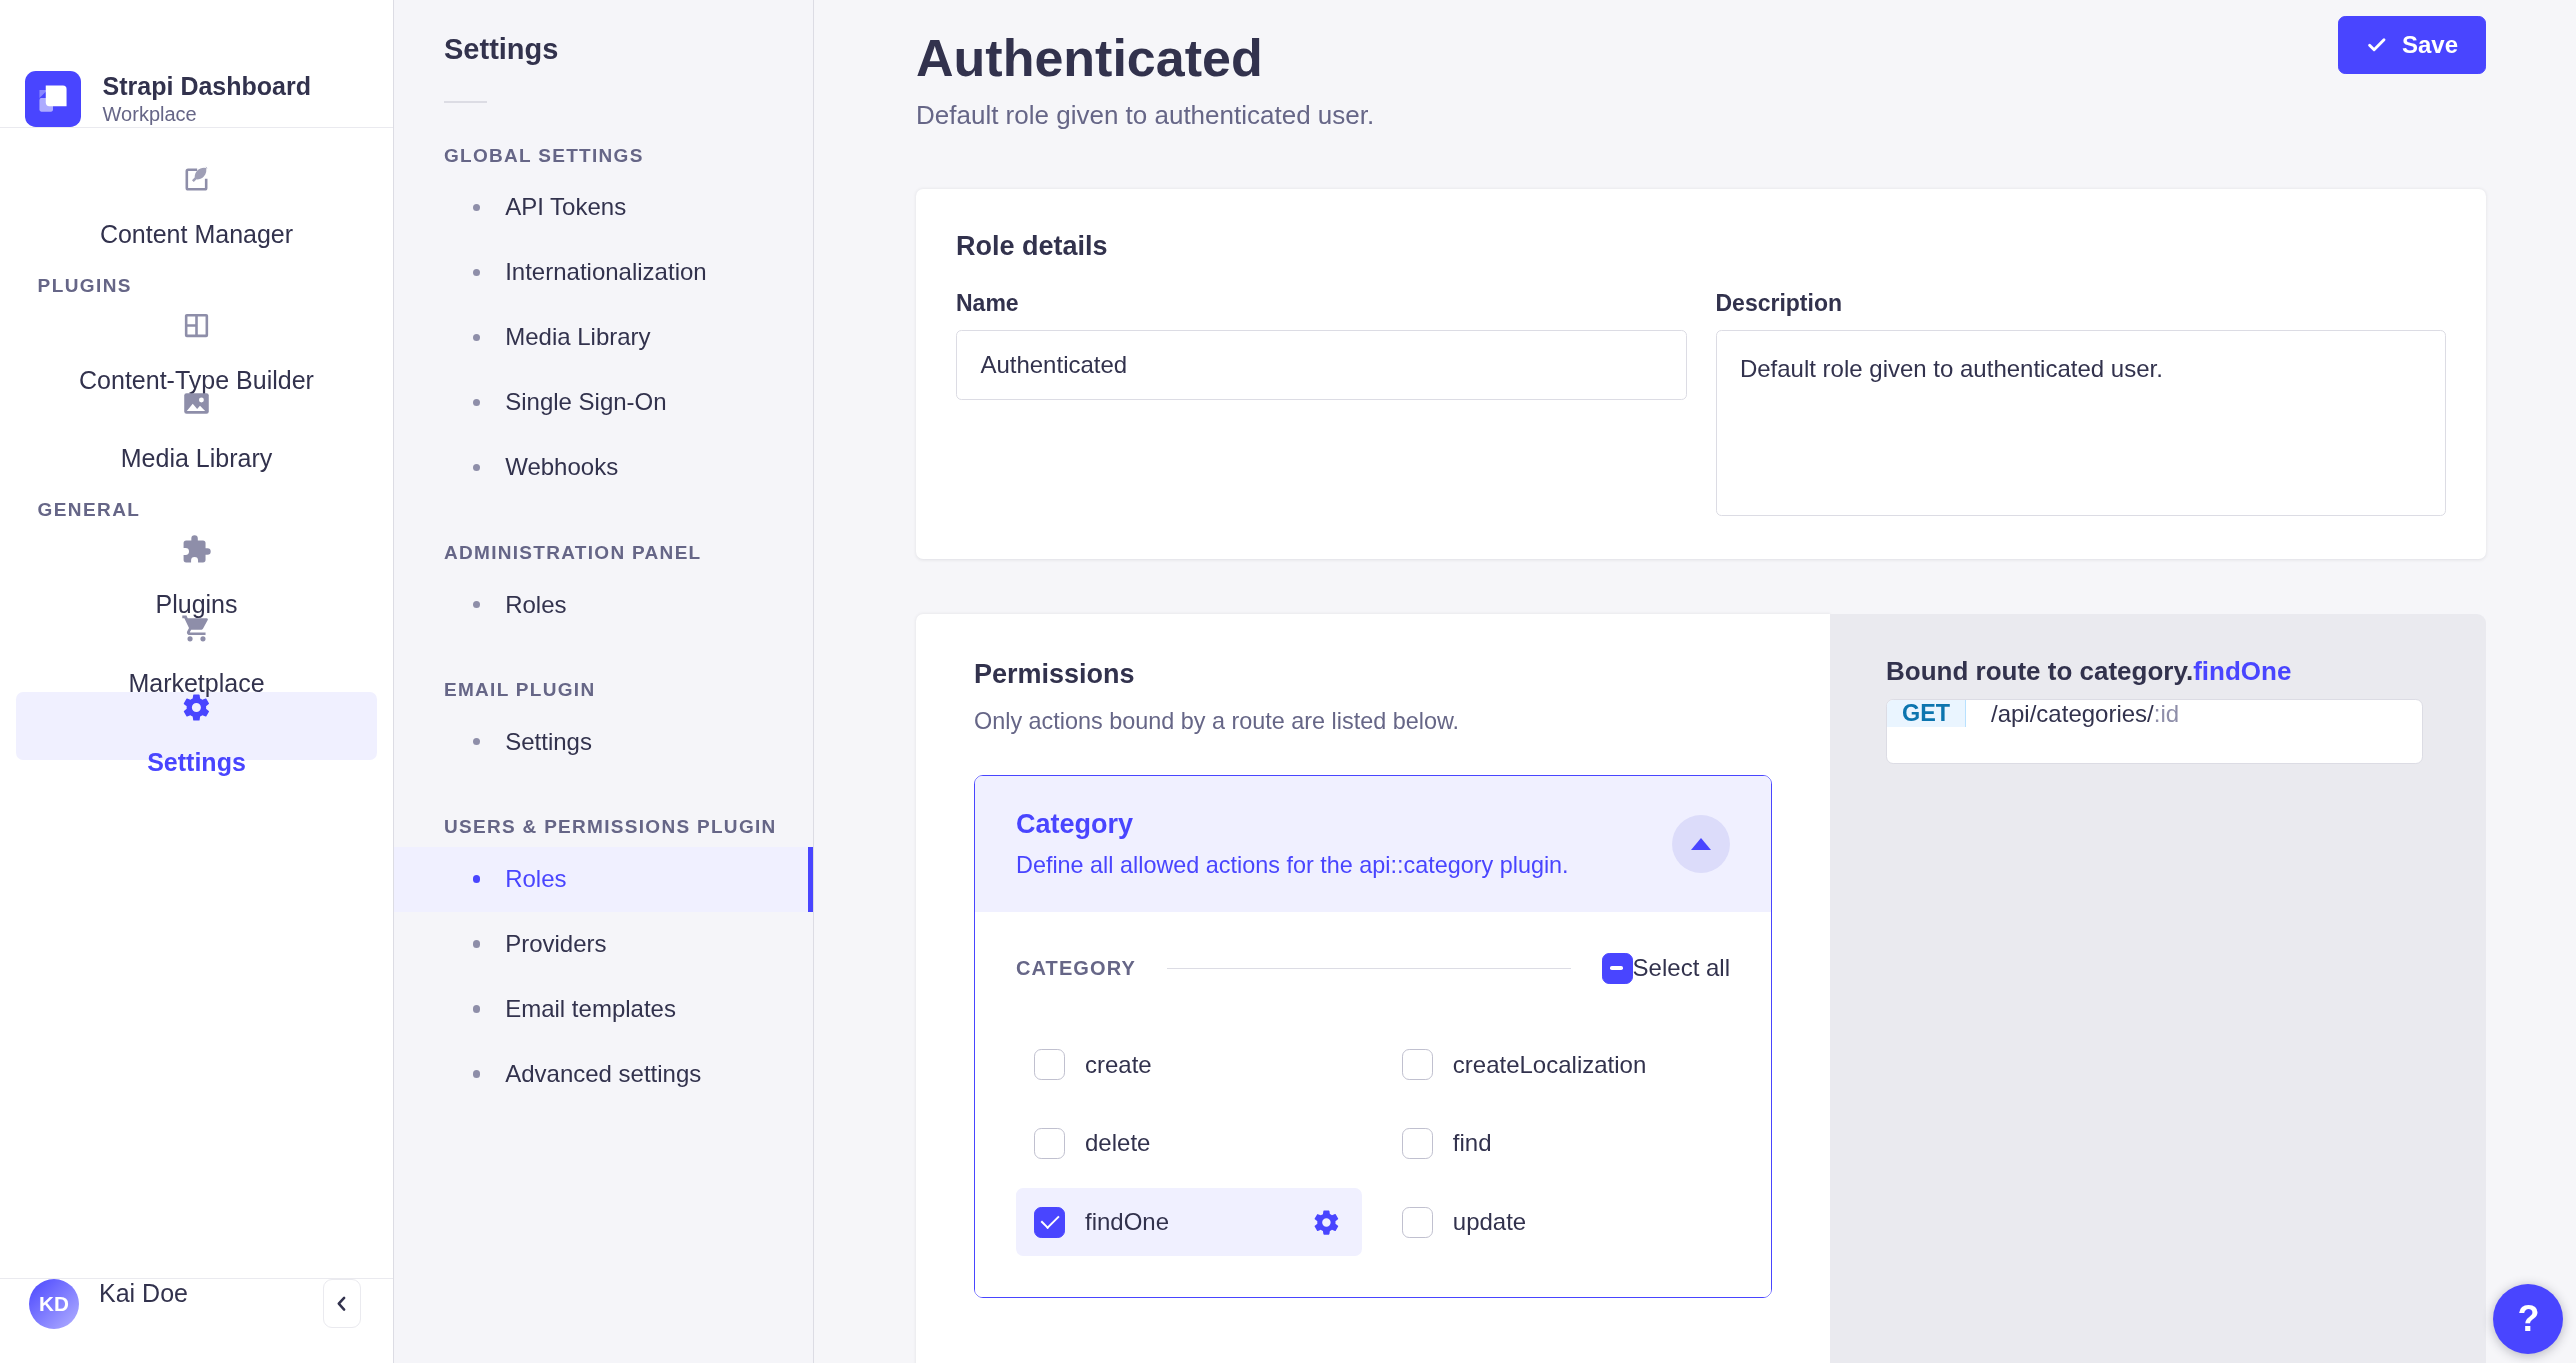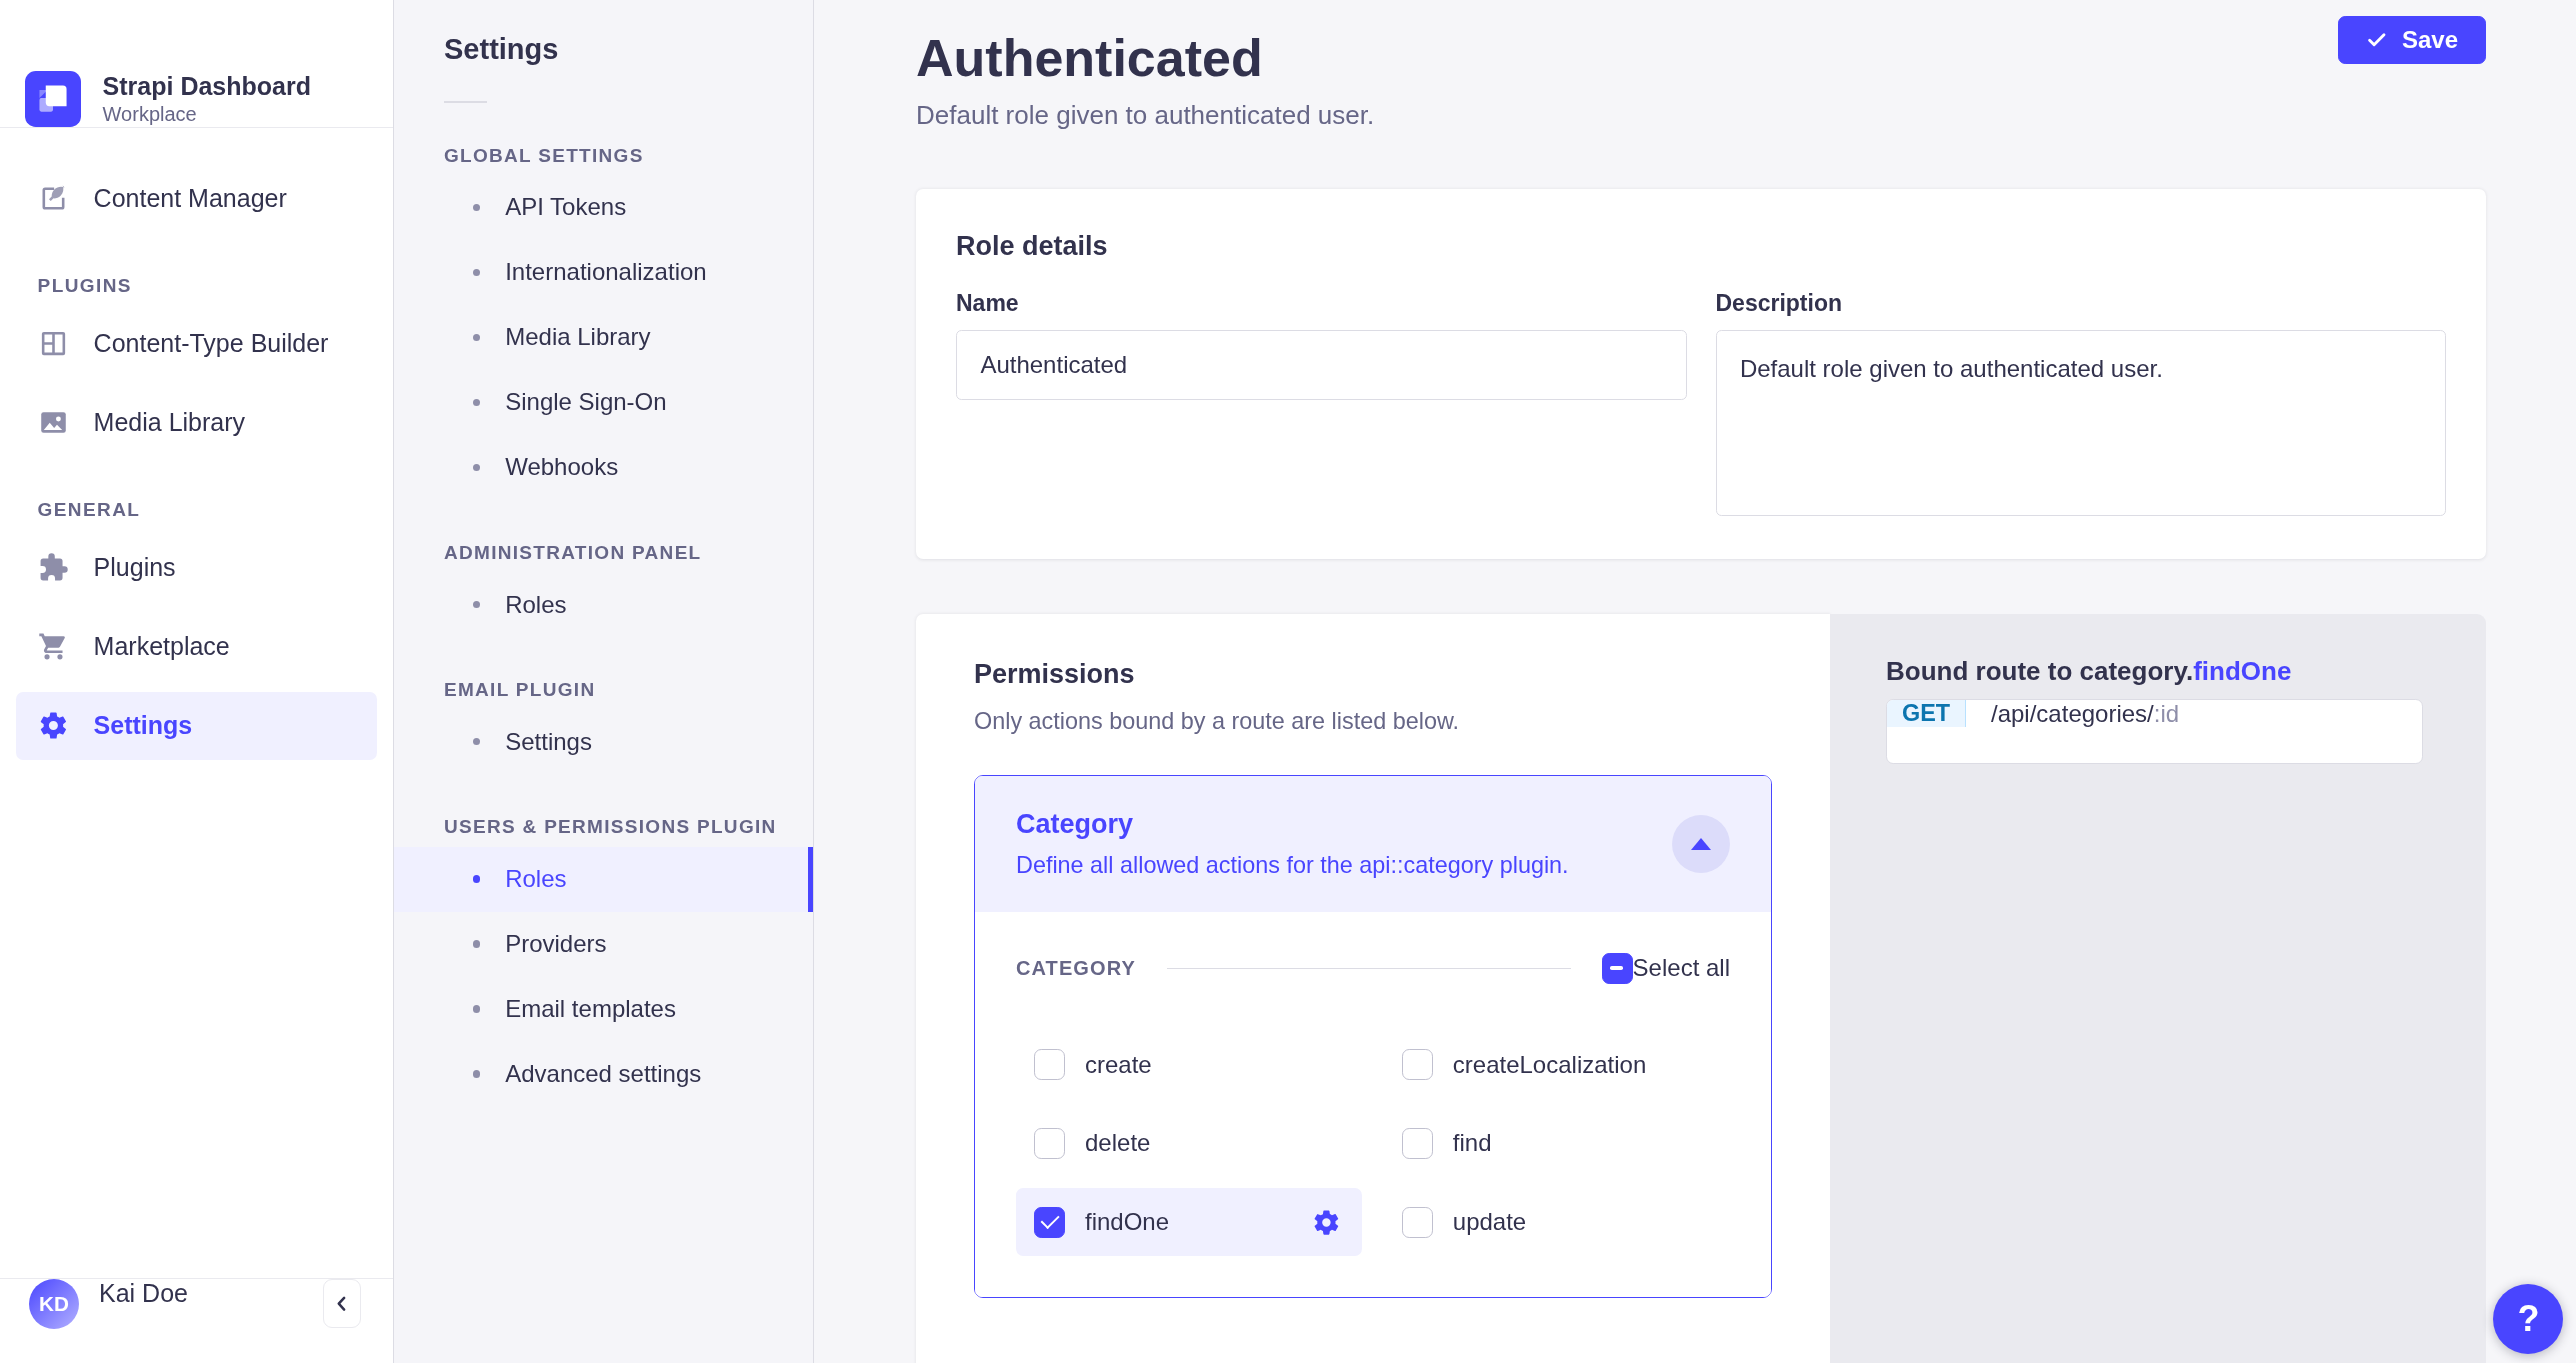--- a/index.html
+++ b/index.html
@@ -13,21 +13,21 @@
   }
   svg { display:block; }
 
   
   .nav { width:394px; min-width:394px; background:#ffffff; border-right:0.9px solid #dcdce4; display:flex; flex-direction:column; }
   .brand { display:flex; align-items:flex-end; gap:21.6px; height:128px; padding:0 25px; border-bottom:0.9px solid #eaeaef; cursor:pointer; }
   .brand-logo { width:56px; height:56px; min-width:56px; border-radius:10.8px; background:#4945ff; overflow:hidden; }
   .brand-title { font-size:25px; font-weight:700; color:#32324d; line-height:32px; }
   .brand-sub { font-size:20px; color:#666687; line-height:25px; }
   .nav-body { flex:1; padding:0 16px; overflow:hidden; }
-  .nav-item { display:flex; align-items:center; gap:25px; height:68px; padding:0 21.6px; border-radius:7.2px; font-size:25px; color:#32324d; cursor:pointer; }
+  .nav-item { display:flex; align-items:center; gap:25px; height:68px; padding:0 21.6px; border-radius:7.2px; font-size:25px; color:#32324d; cursor:pointer;flex-direction:column; }
   .nav-item + .nav-item { margin-top:10.8px; }
   .nav-item .nav-ic { width:31px; height:31px; color:#8e8ea9; flex:none; }
   .nav-item.selected { background:#f0f0ff; color:#4945ff; font-weight:700; }
   .nav-item.selected .nav-ic { color:#4945ff; }
   .nav-item-cm { margin-top:36px; }
   .nav-label { font-size:19px; font-weight:700; letter-spacing:1.4px; color:#666687; margin:43px 0 12.6px 21.6px; }
   .nav-footer { height:85px; border-top:0.9px solid #eaeaef; display:flex; align-items:flex-start; gap:20px; padding:0 32px 0 29px; }
   .avatar { width:50px; height:50px; border-radius:50%; background:linear-gradient(135deg,#4945ff 0%,#b3b1ff 100%); color:#fff; font-weight:700; font-size:20.7px; display:flex; align-items:center; justify-content:center; cursor:pointer; }
   .user-name { font-size:25px; color:#32324d; }
   .collapse-btn { margin-left:auto; width:38px; height:49px; border:0.9px solid #eaeaef; border-radius:9px; background:#fff; display:flex; align-items:center; justify-content:center; color:#32324d; cursor:pointer; }
@@ -43,21 +43,21 @@
   .subnav-item.selected { background:#f0f0ff; color:#4945ff; }
   .subnav-item.selected .dot { background:#4945ff; }
   .subnav-item.selected::after { content:""; position:absolute; right:0; top:0; bottom:0; width:5.4px; background:#4945ff; }
 
   
   .main { flex:1; padding:0 90px 0 102px; overflow:hidden; }
   .main-header { display:flex; justify-content:space-between; align-items:flex-start; padding-top:16px; }
   .title-block { padding-top:12.6px; }
   .page-title { font-size:52px; font-weight:700; line-height:58px; color:#32324d; }
   .page-subtitle { font-size:26px; color:#666687; margin-top:12.6px; line-height:32px; }
-  .save-btn { display:flex; align-items:center; gap:14.4px; height:48px; padding:0 27px; background:#4945ff; border:0.9px solid #4945ff; border-radius:7.2px; color:#ffffff; font-size:24px; font-weight:600; font-family:inherit; cursor:pointer; }
+  .save-btn { display:flex; align-items:center; gap:14.4px; height:58px; padding:0 27px; background:#4945ff; border:0.9px solid #4945ff; border-radius:7.2px; color:#ffffff; font-size:24px; font-weight:600; font-family:inherit; cursor:pointer; }
 
   .card { background:#ffffff; border-radius:7.2px; box-shadow:0 0.9px 3.6px rgba(33,33,52,0.1); }
   .role-card { margin-top:58px; padding:40px; }
   .card-heading { font-size:27px; font-weight:600; color:#32324d; line-height:34px; }
   .role-grid { display:grid; grid-template-columns:1fr 1fr; column-gap:29px; margin-top:27px; }
   .field-label { font-size:23px; font-weight:600; color:#32324d; margin-bottom:13px; line-height:27px; }
   .text-input { width:100%; height:70px; border:0.9px solid #dcdce4; border-radius:5.4px; padding:0 23.4px; font-size:24px; color:#32324d; background:#fff; font-family:inherit; outline:none; }
   .textarea { width:100%; height:186px; border:0.9px solid #dcdce4; border-radius:5.4px; padding:21.6px 23.4px; font-size:24px; line-height:32px; color:#32324d; background:#fff; font-family:inherit; resize:none; outline:none; }
 
   .perm-row { display:flex; margin-top:55px; height:809px; }

